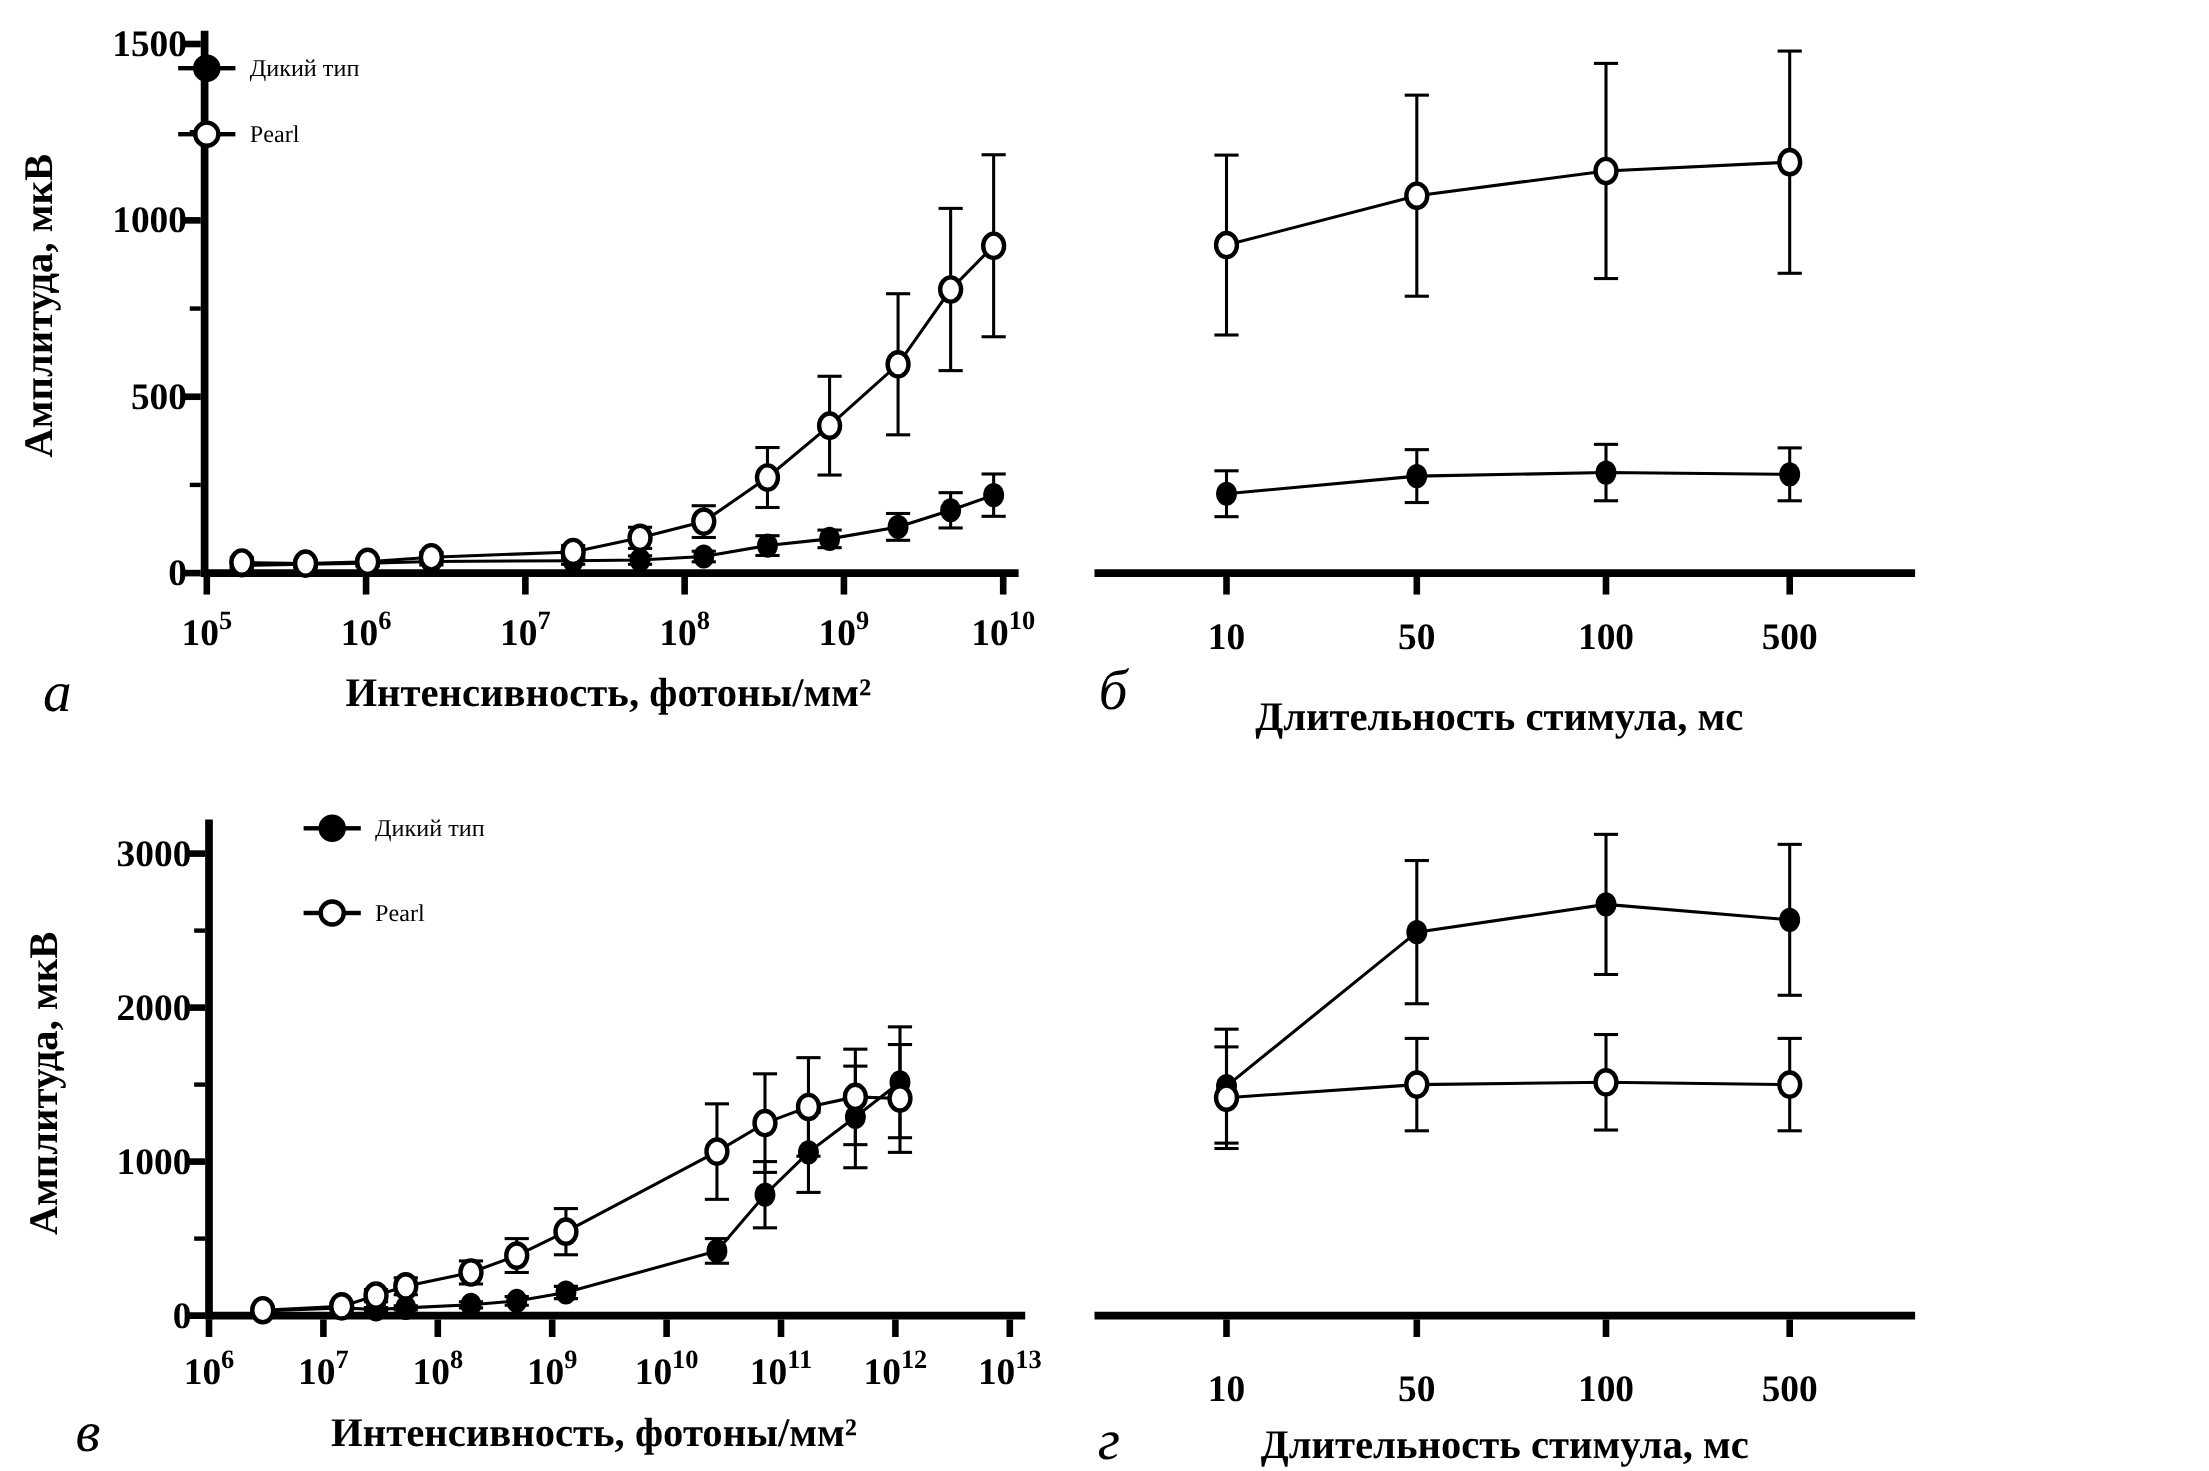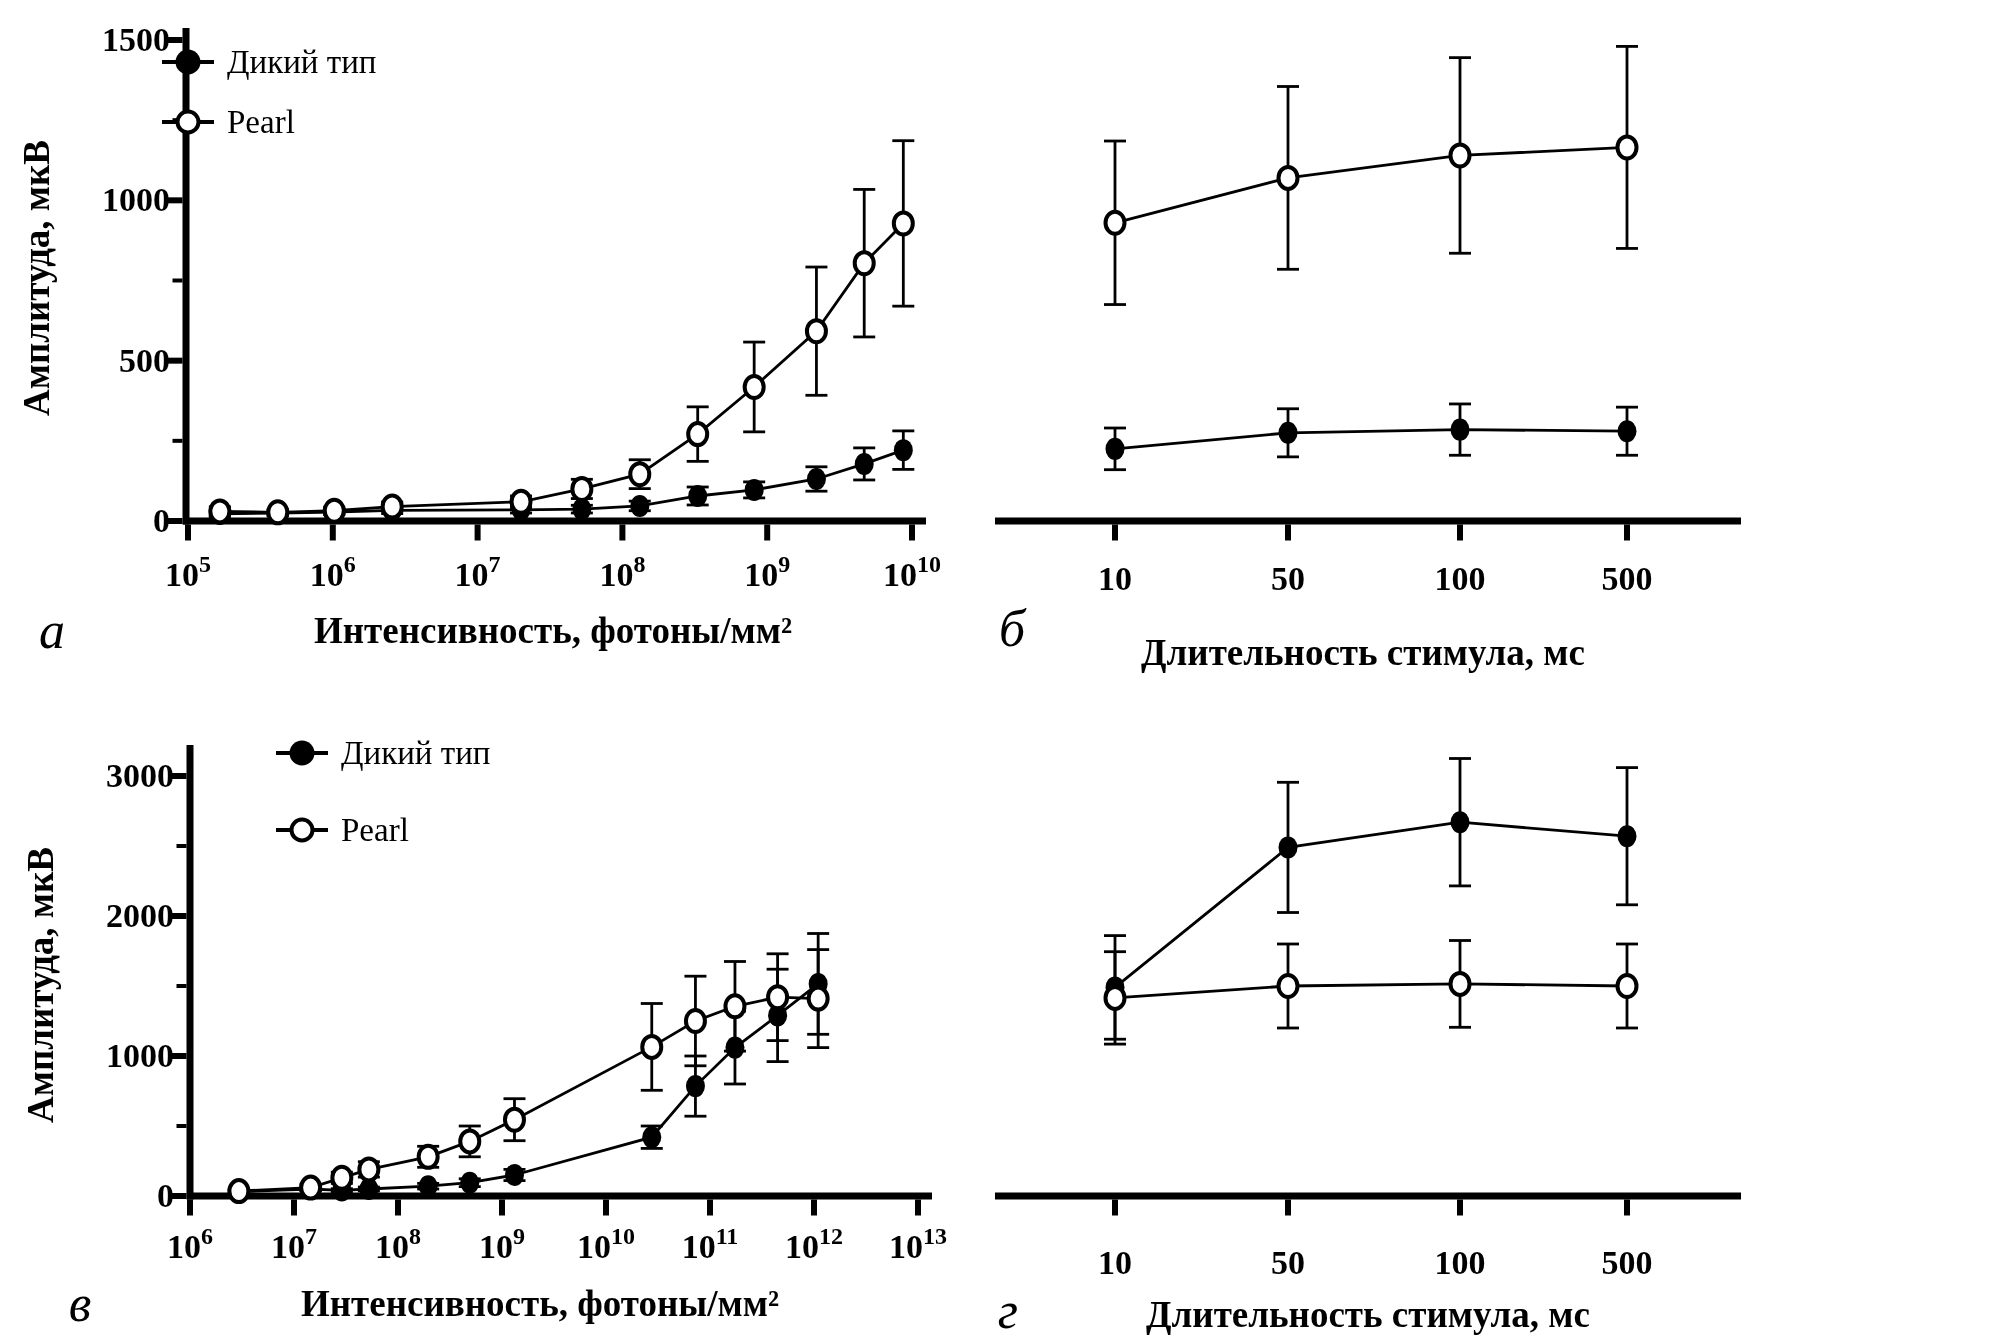--- a/index.html
+++ b/index.html
@@ -11,21 +11,21 @@
   .axis-title-y{transform:translate(-50%,-50%) rotate(-90deg);}
   .panel-letter{font-size:52px;font-style:italic;transform:translate(-50%,-50%);}
   .legend{display:flex;flex-direction:column;}
   .legend-row{display:flex;align-items:center;gap:13px;height:52px;}
   .legend-marker{position:relative;width:52px;height:28px;flex:0 0 auto;}
   .legend-marker::before{content:"";position:absolute;left:0;top:12px;width:100%;height:4px;background:#000;}
   .legend-dot{position:absolute;left:50%;top:50%;transform:translate(-50%,-50%);
               width:25px;height:25px;border-radius:50%;box-sizing:border-box;}
   .legend-dot.filled{background:#000;}
   .legend-dot.open{background:#fff;border:4px solid #000;}
-  .legend-label{font-size:33px;font-family:Liberation Serif, serif;}
+  .legend-label{font-size:22px;font-family:Liberation Serif, serif;}
 </style>
 </head>
 <body>
 
 <div id="page">
 
   <svg id="chart-svg" viewBox="0 0 2008 1337" xmlns="http://www.w3.org/2000/svg">
       <g>
         <line x1="183" y1="521" x2="926" y2="521" stroke="#000000" stroke-width="7"></line>
         <line x1="186" y1="28" x2="186" y2="524.5" stroke="#000000" stroke-width="7"></line>

